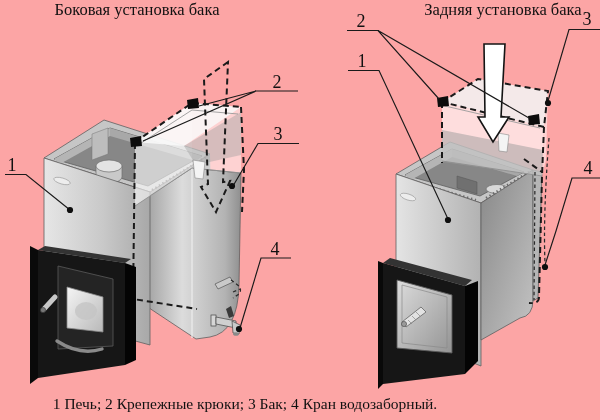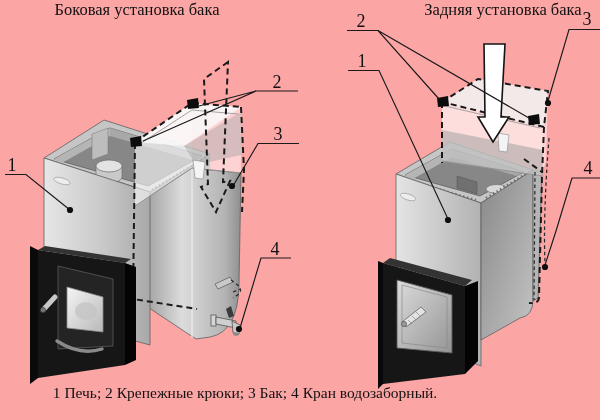--- a/index.html
+++ b/index.html
@@ -11,21 +11,21 @@
   .ttl{font:16.5px "Liberation Serif",serif;fill:#111;}
   .num{font:18px "Liberation Serif",serif;fill:#111;}
   .co{stroke:#1a1a1a;stroke-width:1.15;fill:none;}
   .dot{fill:#0e0e0e;}
   .dashH{stroke:#1a1a1a;stroke-width:2;stroke-dasharray:6 4;fill:none;}
   .dashL{stroke:#2a2a2a;stroke-width:1.25;stroke-dasharray:3.5 2.8;fill:none;}
   .thin{stroke:#9a9a9a;stroke-width:.9;fill:none;}
   .edge{stroke:#5f5f5f;stroke-width:.8;}
   .perf{stroke:#6a6a6a;stroke-width:2.3;stroke-dasharray:1.4 2.7;fill:none;}
   .hook{fill:#0c0c0c;}
-  #caption{position:absolute;left:0;top:384px;width:490px;text-align:center;
+  #caption{position:absolute;left:0;top:395px;width:490px;text-align:center;
            font:15.5px "Liberation Serif",serif;color:#111;}
 </style>
 </head>
 <body>
 
 <div id="stage">
 
   <svg class="panel" id="panel-left" viewBox="0 0 300 392">
     <defs>
       <linearGradient id="gLfront" x1="0" y1="0" x2="1" y2="0">

